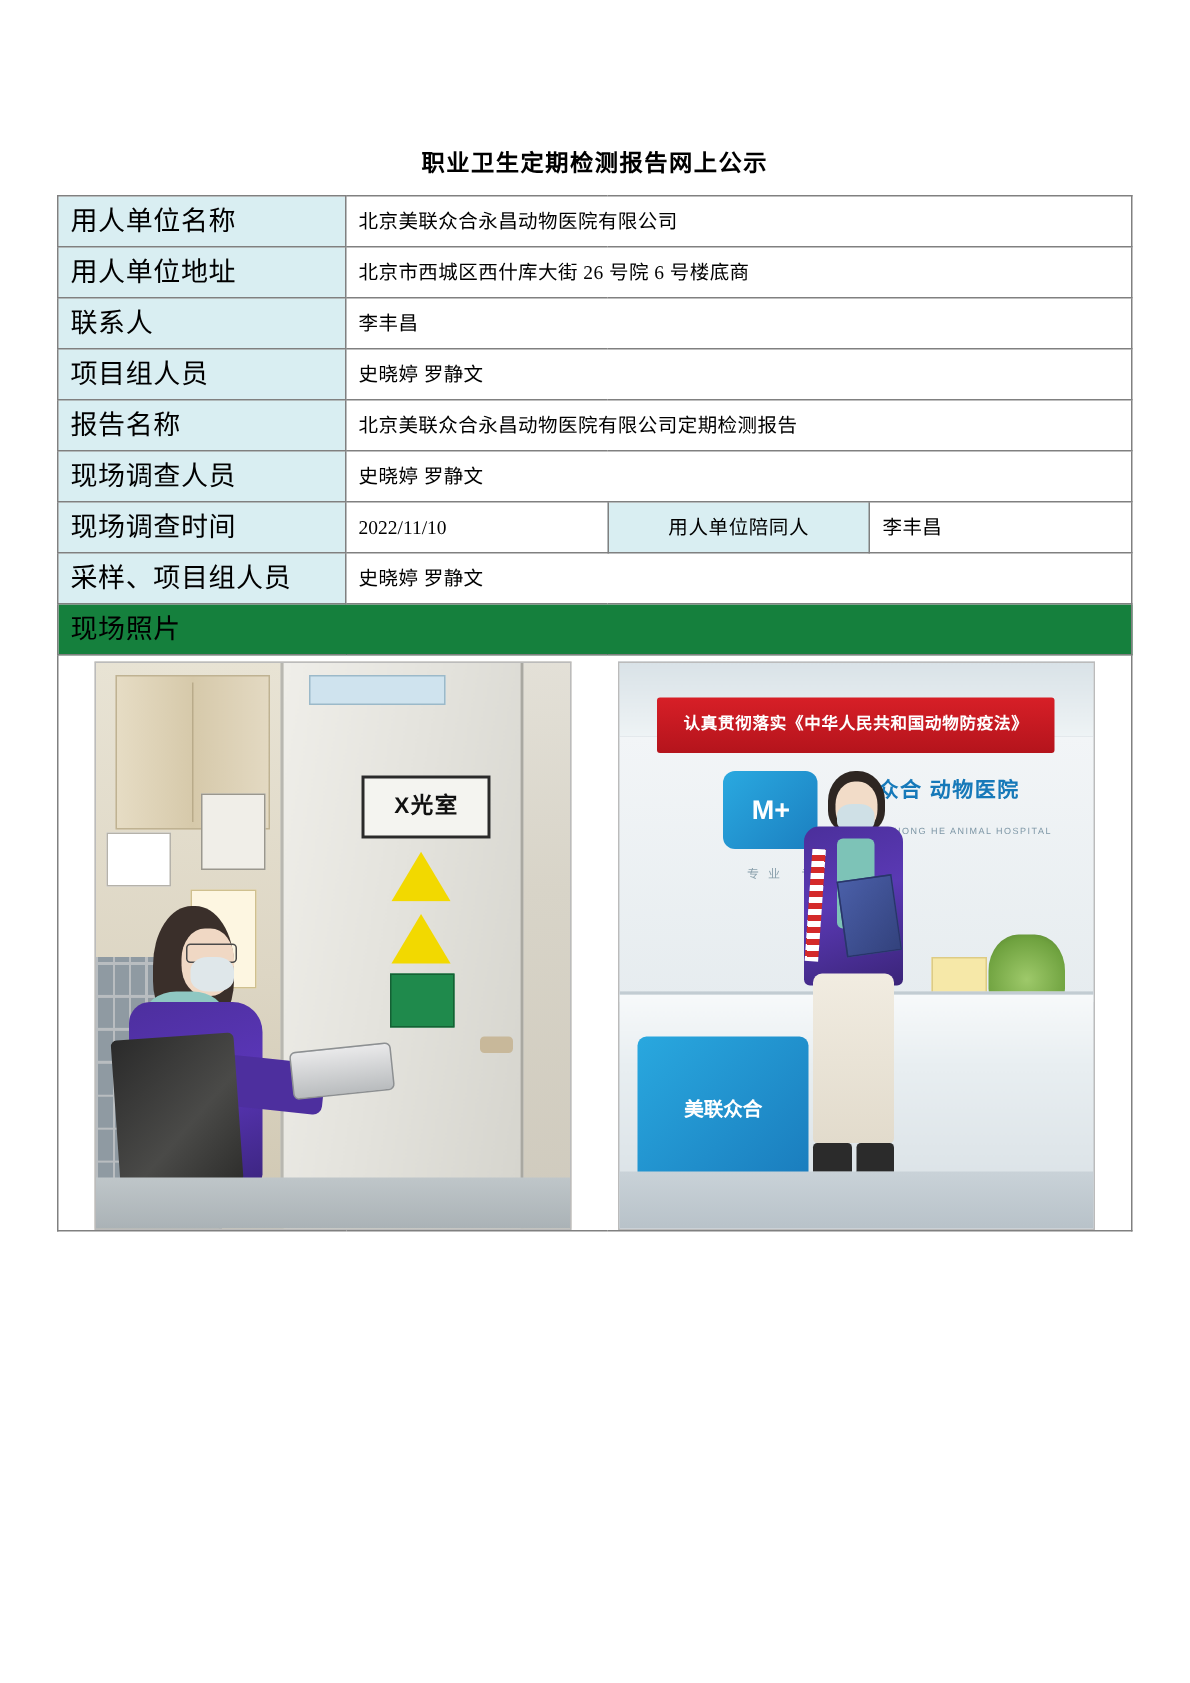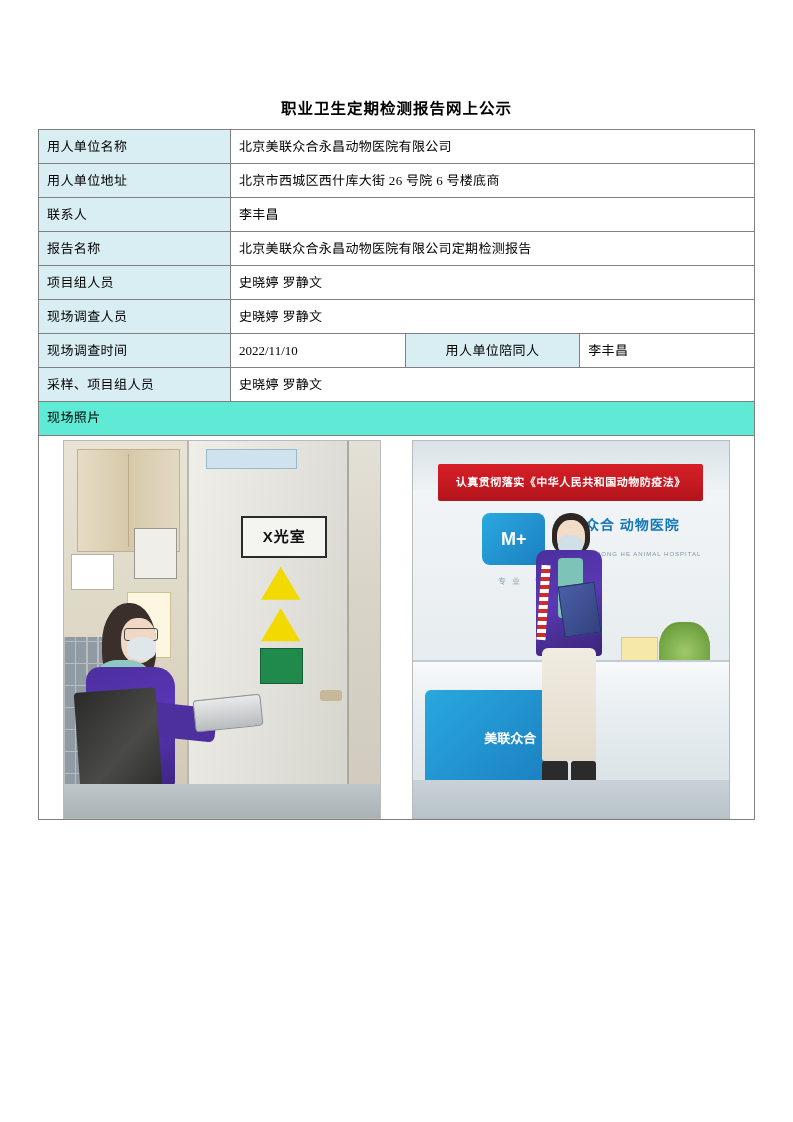--- a/index.html
+++ b/index.html
@@ -40,21 +40,21 @@
   table.report td {
     border: 1px solid #808080;
     padding: 0 8px;
     height: 33px;
     vertical-align: middle;
     line-height: 1.35;
   }
   td.label {
     background: #d9eef2;
     width: 175px;
-    font-size: 13px;
+    font-size: 18px;
     letter-spacing: 0.4px;
   }
   td.label-mid {
     background: #d9eef2;
     width: 175px;
     font-size: 13px;
     text-align: center;
     letter-spacing: 0.4px;
     margin-left: 12px;
   }
@@ -68,23 +68,22 @@
     width: 115px;
     font-size: 13px;
     letter-spacing: 0.3px;
   }
   td.value-date {
     background: #ffffff;
     width: 261px;
     font-size: 13px;
   }
   td.photos-label {
-    background: #5eead4;
+    background: #15803d;
     height: 34px;
-    font-family: Liberation Mono, monospace;
   }
   td.photos-cell {
     background: #ffffff;
     padding: 10px 0;
     height: 400px;
     vertical-align: top;
   }
   .photo-row {
     display: flex;
     justify-content: space-around;
@@ -259,21 +258,20 @@
     background: linear-gradient(180deg,#f7f9fa 0%,#e8eef1 30%,#d6dee3 100%);
     border-top: 2px solid #c2ccd2;
   }
   .p2 .desk-panel {
     position: absolute; left: 4%; top: 66%; width: 36%; height: 26%;
     background: linear-gradient(135deg,#29a8df,#1a7cbd);
     border-radius: 6px;
     color: #fff; font-weight: bold; font-size: 13px;
     display: flex; align-items: center; justify-content: center;
     font-family: "Liberation Sans", sans-serif;
-    padding-left: 28px;
   }
   .p2 .plant {
     position: absolute; left: 78%; top: 48%; width: 16%; height: 16%;
     background: radial-gradient(circle at 50% 50%, #9ec96a 0%, #6fa23f 70%, #527b2d 100%);
     border-radius: 40%;
   }
   .p2 .box {
     position: absolute; left: 66%; top: 52%; width: 11%; height: 11%;
     background: #f6e8a8; border: 1px solid #ddcb84;
   }
@@ -343,27 +341,27 @@
         <td class="label">用人单位地址</td>
         <td class="value" colspan="3">北京市西城区西什库大街 26 号院 6 号楼底商</td>
       </tr>
 
       <tr>
         <td class="label">联系人</td>
         <td class="value" colspan="3">李丰昌</td>
       </tr>
 
       <tr>
+        <td class="label">项目组人员</td>
+        <td class="value" colspan="3">史晓婷  罗静文</td>
+      </tr>
+
+      <tr>
         <td class="label">报告名称</td>
         <td class="value" colspan="3">北京美联众合永昌动物医院有限公司定期检测报告</td>
-      </tr>
-
-      <tr>
-        <td class="label">项目组人员</td>
-        <td class="value" colspan="3">史晓婷  罗静文</td>
       </tr>
 
       <tr>
         <td class="label">现场调查人员</td>
         <td class="value" colspan="3">史晓婷  罗静文</td>
       </tr>
 
       <tr>
         <td class="label">现场调查时间</td>
         <td class="value-date">2022/11/10</td>

